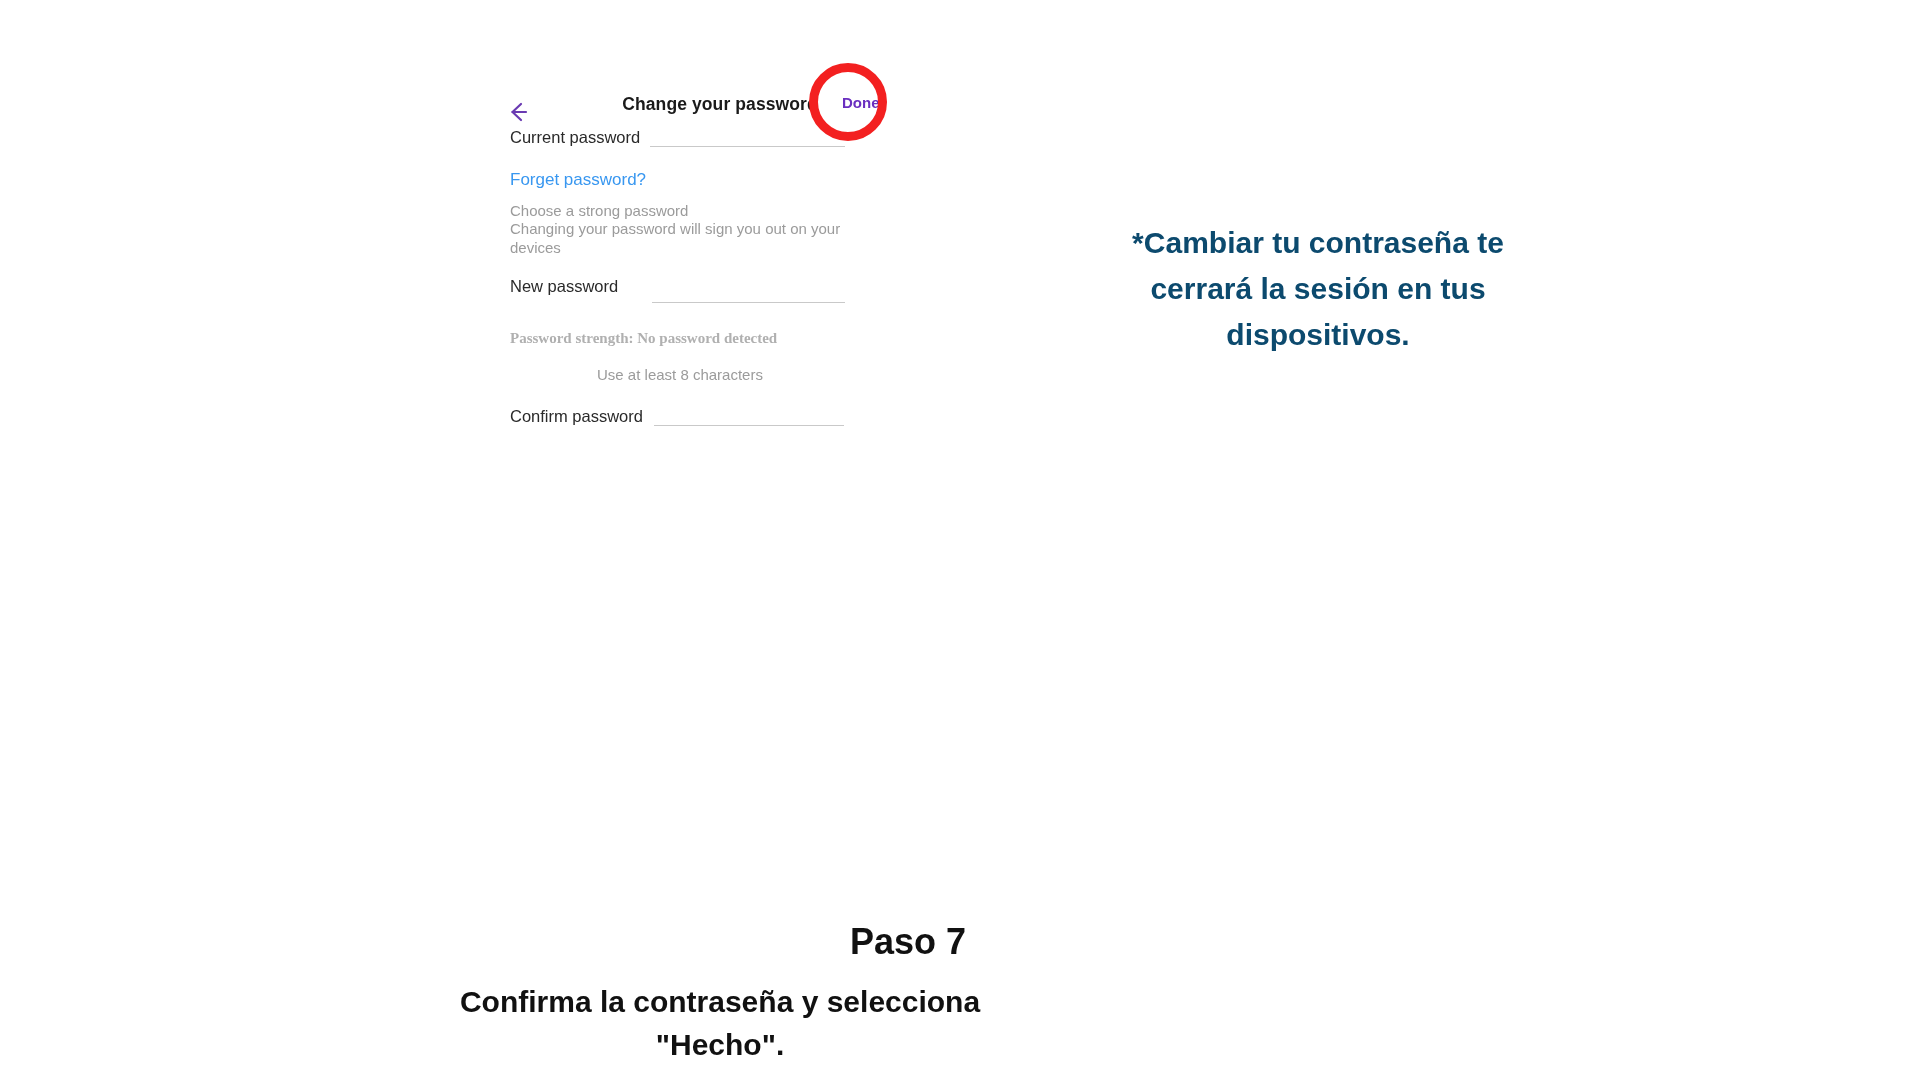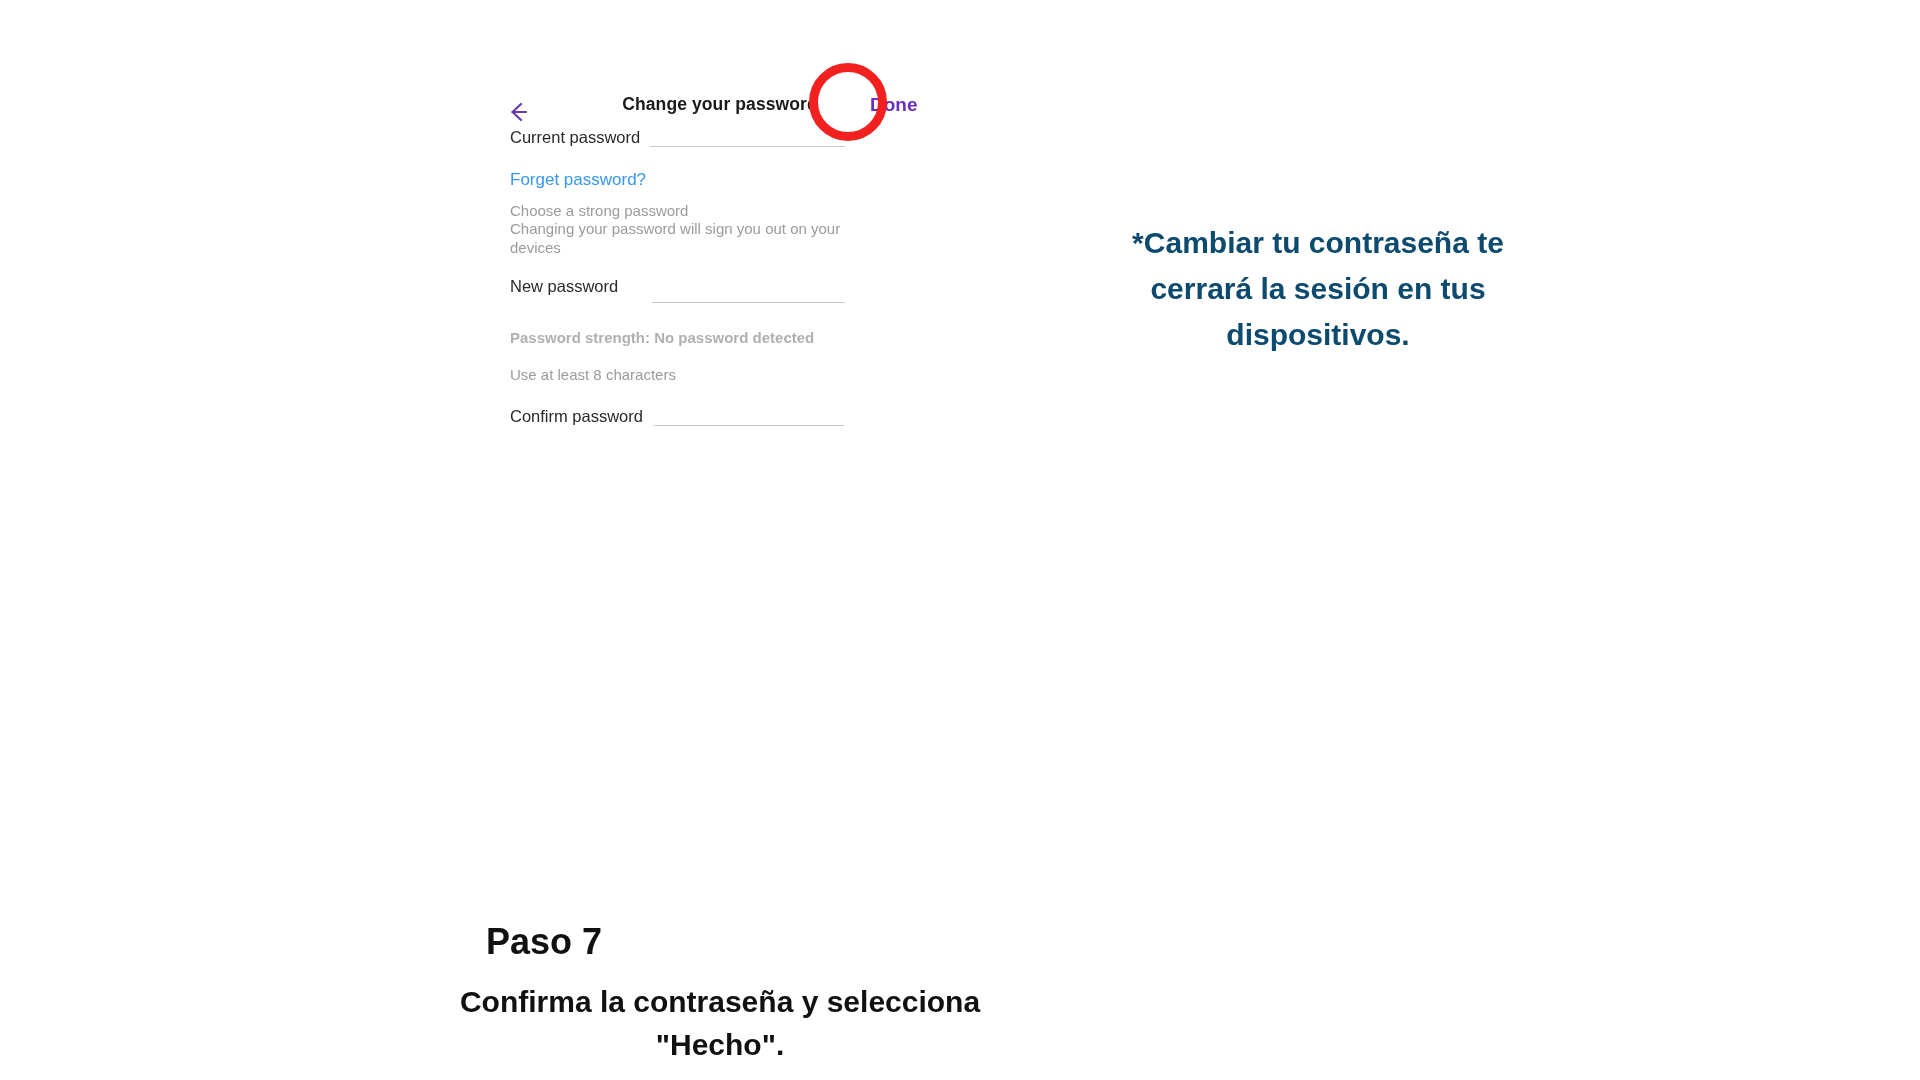--- a/index.html
+++ b/index.html
@@ -57,24 +57,23 @@
     font-size: 17.5px;
     font-weight: bold;
     color: #1a1a1a;
     letter-spacing: 0.1px;
   }
 
   .done-btn {
     position: absolute;
     left: 362px;
     top: 44px;
-    font-size: 19px;
+    font-size: 15px;
     font-weight: bold;
     color: #6a2fc0;
-    margin-left: 28px;
   }
 
   
   .highlight-ring {
     position: absolute;
     left: 329px;
     top: 13px;
     width: 78px;
     height: 78px;
     border: 9px solid #f32020;
@@ -114,20 +113,21 @@
     left: 30px;
     font-size: 15px;
     color: #8e8e8e;
     line-height: 18.5px;
     width: 340px;
   }
 
   .helper-text.strong {
     font-weight: bold;
     color: #b0b0b0;
+    font-family: Liberation Serif, serif;
   }
 
   .helper-text.normal-grey {
     color: #9b9b9b;
   }
 
   
   .note-right {
     position: absolute;
     left: 1108px;
@@ -135,24 +135,24 @@
     width: 420px;
     text-align: center;
     font-size: 30px;
     font-weight: bold;
     color: #0c4a6e;
     line-height: 46px;
   }
 
   .step-title {
     position: absolute;
-    left: 486px;
+    left: 466px;
     top: 920px;
     width: 500px;
-    text-align: left;
+    text-align: right;
     font-size: 36px;
     font-weight: bold;
     color: #111111;
     line-height: 44px;
   }
 
   .step-desc {
     position: absolute;
     left: 450px;
     top: 980px;
@@ -192,21 +192,21 @@
 
     <div class="helper-text normal-grey" style="top:182px;">Choose a strong password</div>
     <div class="helper-text normal-grey" style="top:200px;">Changing your password will sign you out on your devices</div>
 
     <div class="field">
       <div class="field-label" style="top:257px;">New password</div>
       <div class="field-line" style="left:172px; top:282px; width:193px;"></div>
     </div>
 
     <div class="helper-text strong" style="top:309px;">Password strength: No password detected</div>
-    <div class="helper-text normal-grey" style="top:346px;">Use at least 8 characters</div>
+    <div class="helper-text normal-grey" style="top:346px;text-align:center;">Use at least 8 characters</div>
 
     <div class="field">
       <div class="field-label" style="top:387px;">Confirm password</div>
       <div class="field-line" style="left:174px; top:405px; width:190px;"></div>
     </div>
 
   </div>
 
   <div class="note-right">*Cambiar tu contraseña te cerrará la sesión en tus dispositivos.</div>
   <div class="step-title">Paso 7</div>

